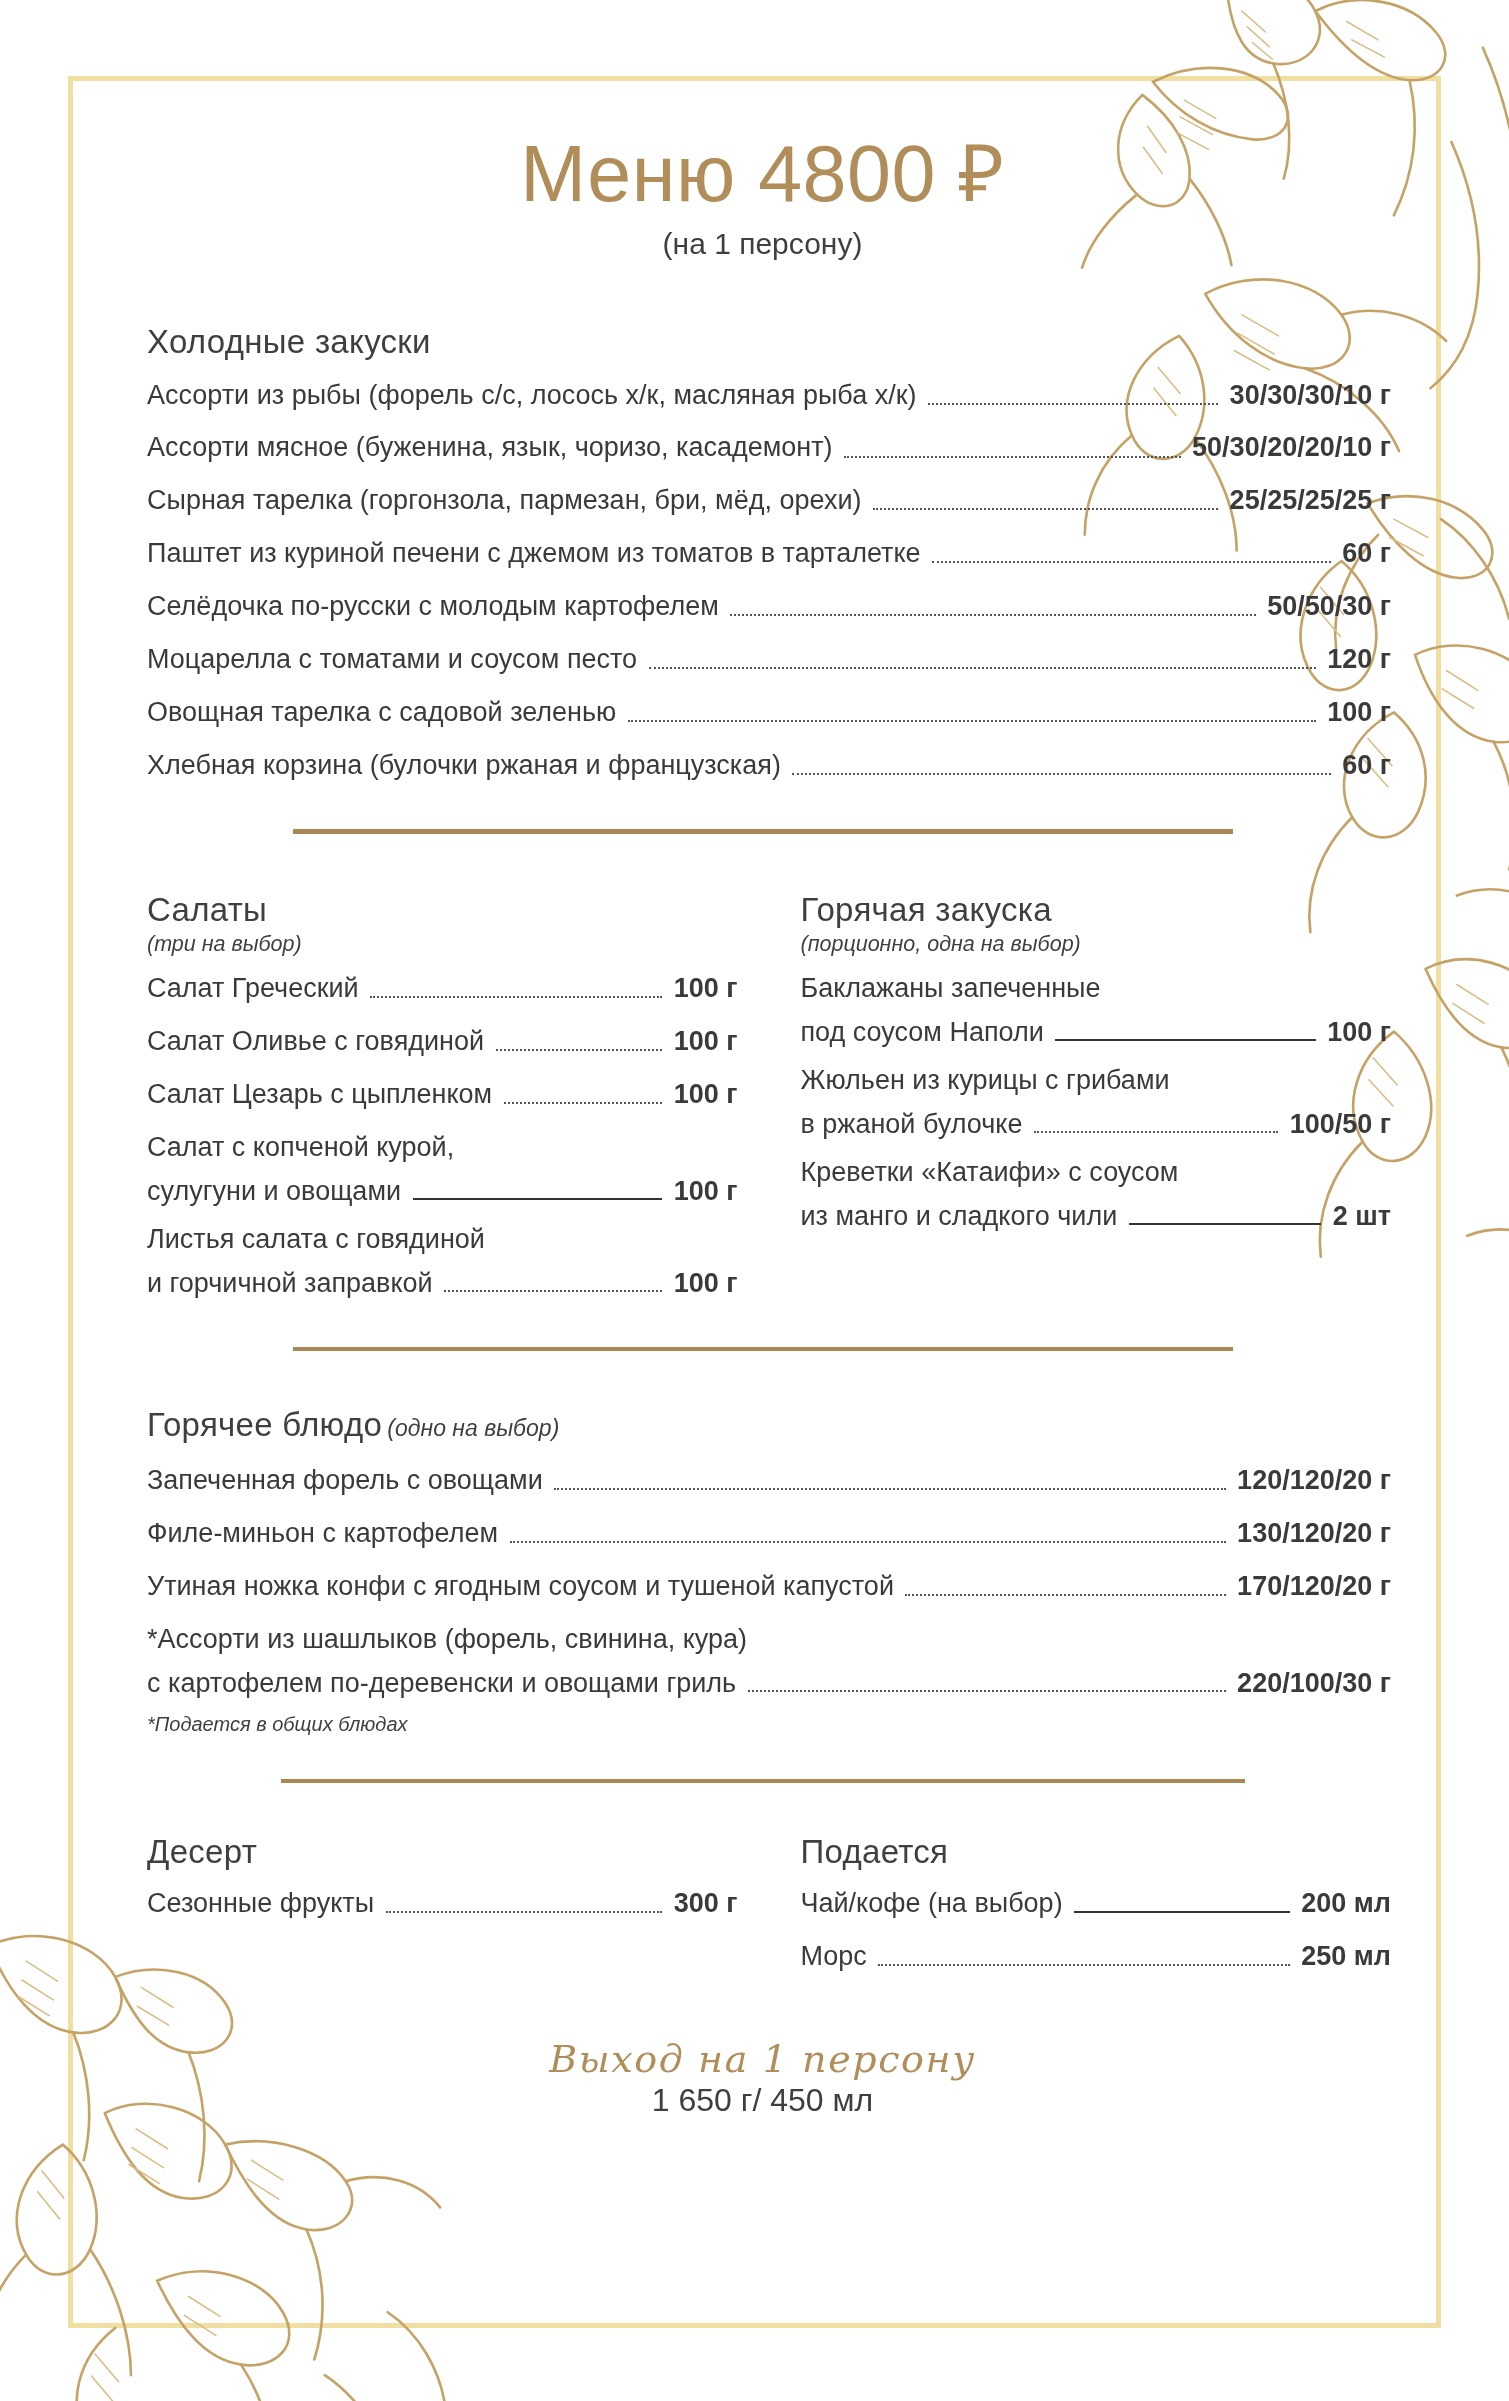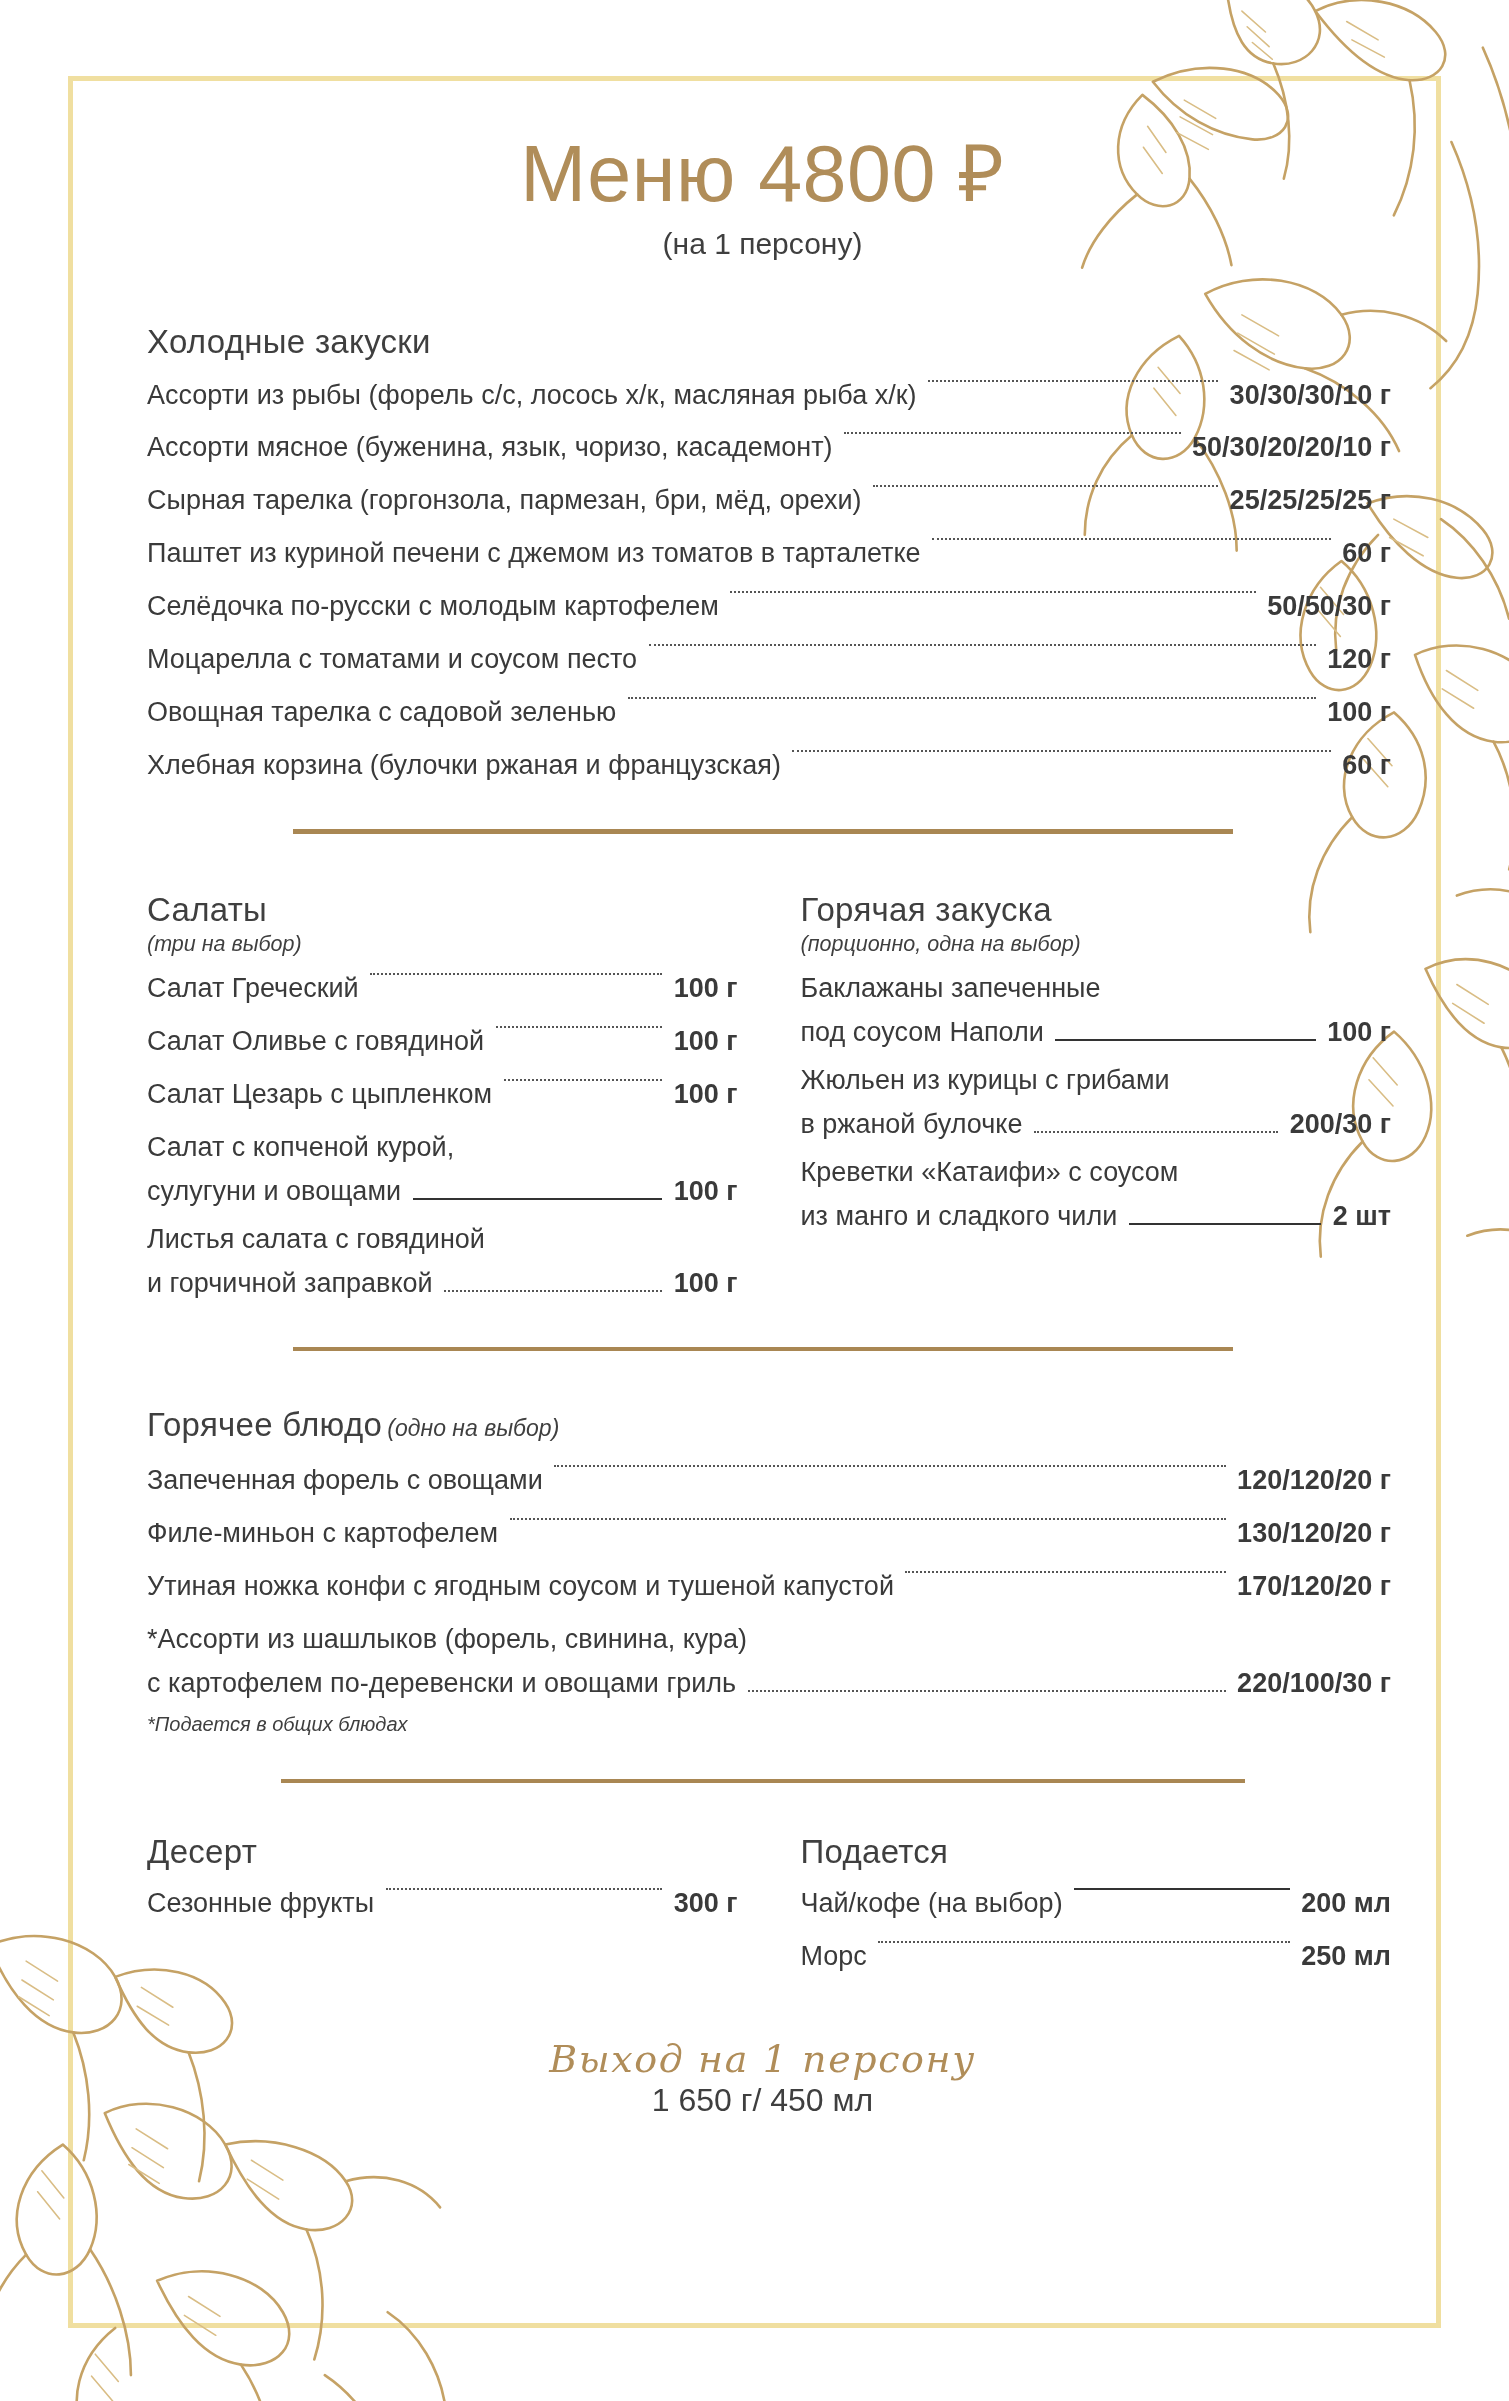--- a/index.html
+++ b/index.html
@@ -92,21 +92,21 @@
   .section-note.inline {
     display: inline;
     font-size: 23px;
     margin-left: 5.2px;
   }
 
   
   .rows { margin-top: 19px; }
   .row {
     display: flex;
-    align-items: flex-start;
+    align-items: flex-end;
     margin-bottom: 21px;
     font-size: 27px;
     color: #3a3a3a;
     line-height: 1.18;
   }
   .row .name { white-space: nowrap; }
   .row .leader {
     flex: 1 1 auto;
     border-bottom: 2.6px dotted #555;
     margin: 0 11.5px 6.8px 11.5px;
@@ -393,21 +393,21 @@
                 <span class="name">под соусом Наполи</span>
                 <span class="leader solid"></span>
                 <span class="price">100 г</span>
               </span>
             </div>
             <div class="row multi">
               <span class="line1">Жюльен из курицы с грибами</span>
               <span class="line2">
                 <span class="name">в ржаной булочке</span>
                 <span class="leader"></span>
-                <span class="price">200/30 г</span>
+                <span class="price">100/50 г</span>
               </span>
             </div>
             <div class="row multi">
               <span class="line1">Креветки «Катаифи» с соусом</span>
               <span class="line2">
                 <span class="name">из манго и сладкого чили</span>
                 <span class="leader solid"></span>
                 <span class="price">2 шт</span>
               </span>
             </div>

